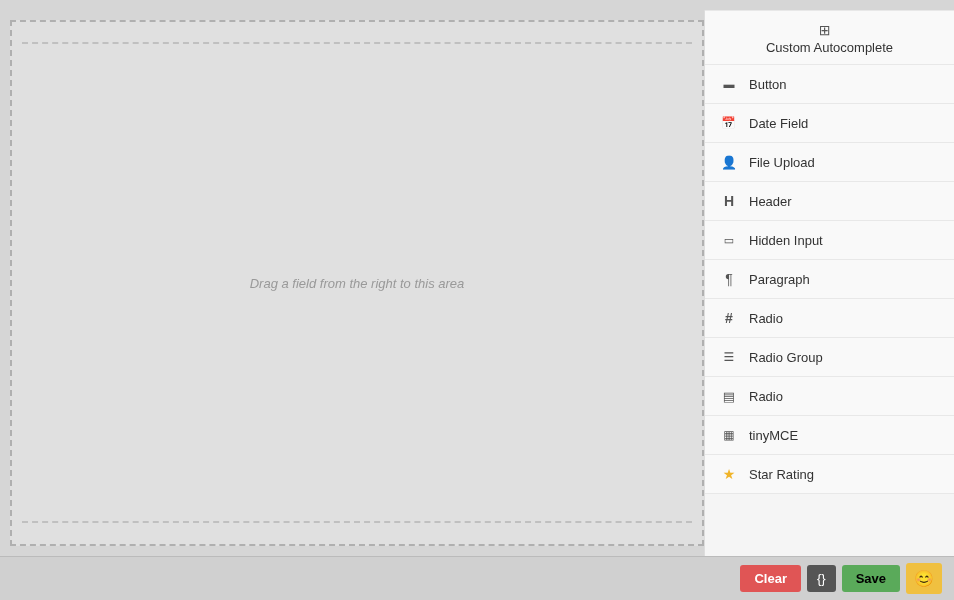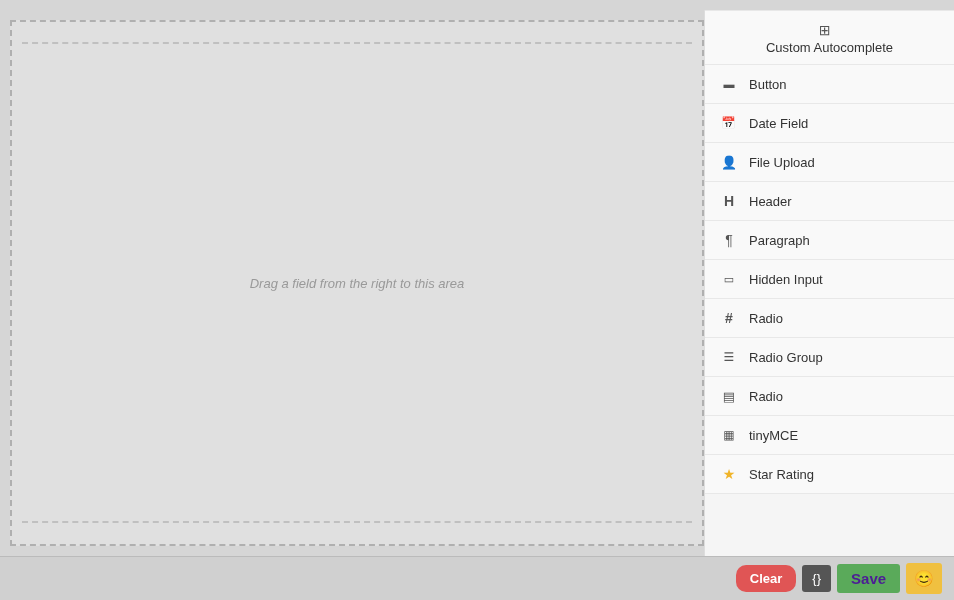--- a/index.html
+++ b/index.html
@@ -112,44 +112,44 @@
       padding: 0 12px;
       gap: 6px;
       border-top: 1px solid #bbb;
     }
 
     .btn-clear {
       background: #e05555;
       color: white;
       border: none;
       padding: 6px 14px;
-      border-radius: 10px;
+      border-radius: 3px;
       cursor: pointer;
       font-size: 13px;
       font-weight: bold;
     }
 
     .btn-json {
       background: #555;
       color: white;
       border: none;
       padding: 6px 10px;
       border-radius: 3px;
       cursor: pointer;
       font-size: 13px;
     }
 
     .btn-save {
       background: #5aaa5a;
-      color: #4c1d95;
+      color: #000000;
       border: none;
       padding: 6px 14px;
       border-radius: 3px;
       cursor: pointer;
-      font-size: 15px;
+      font-size: 13px;
       font-weight: bold;
     }
 
     .btn-emoji {
       background: #f0c040;
       border: none;
       padding: 6px 8px;
       border-radius: 3px;
       cursor: pointer;
       font-size: 16px;
@@ -203,26 +203,26 @@
       </div>
       <div class="sidebar-item" draggable="true">
         <span class="item-icon icon-upload"></span>
         <span class="item-label">File Upload</span>
       </div>
       <div class="sidebar-item" draggable="true">
         <span class="item-icon icon-header"></span>
         <span class="item-label">Header</span>
       </div>
       <div class="sidebar-item" draggable="true">
+        <span class="item-icon icon-hidden"></span>
+        <span class="item-label">Hidden Input</span>
+      </div>
+      <div class="sidebar-item" draggable="true">
         <span class="item-icon icon-paragraph"></span>
         <span class="item-label">Paragraph</span>
-      </div>
-      <div class="sidebar-item" draggable="true">
-        <span class="item-icon icon-hidden"></span>
-        <span class="item-label">Hidden Input</span>
       </div>
       <div class="sidebar-item" draggable="true">
         <span class="item-icon icon-number"></span>
         <span class="item-label">Radio</span>
       </div>
       <div class="sidebar-item" draggable="true">
         <span class="item-icon icon-radio"></span>
         <span class="item-label">Radio Group</span>
       </div>
       <div class="sidebar-item" draggable="true">

